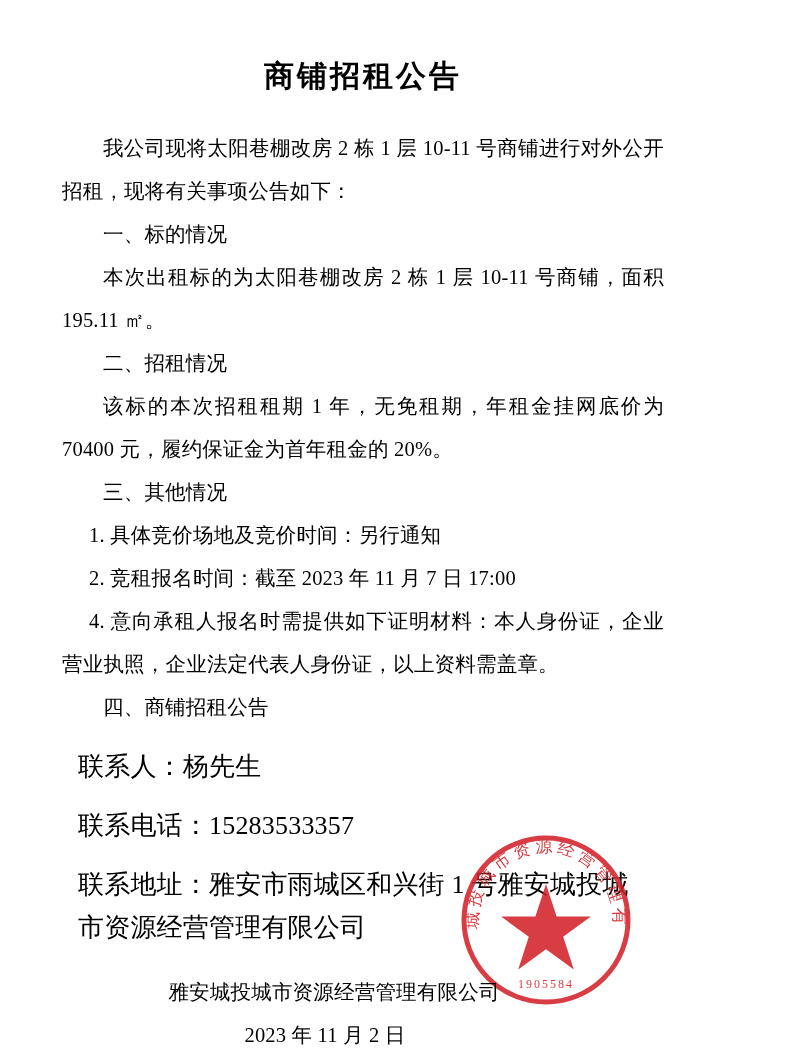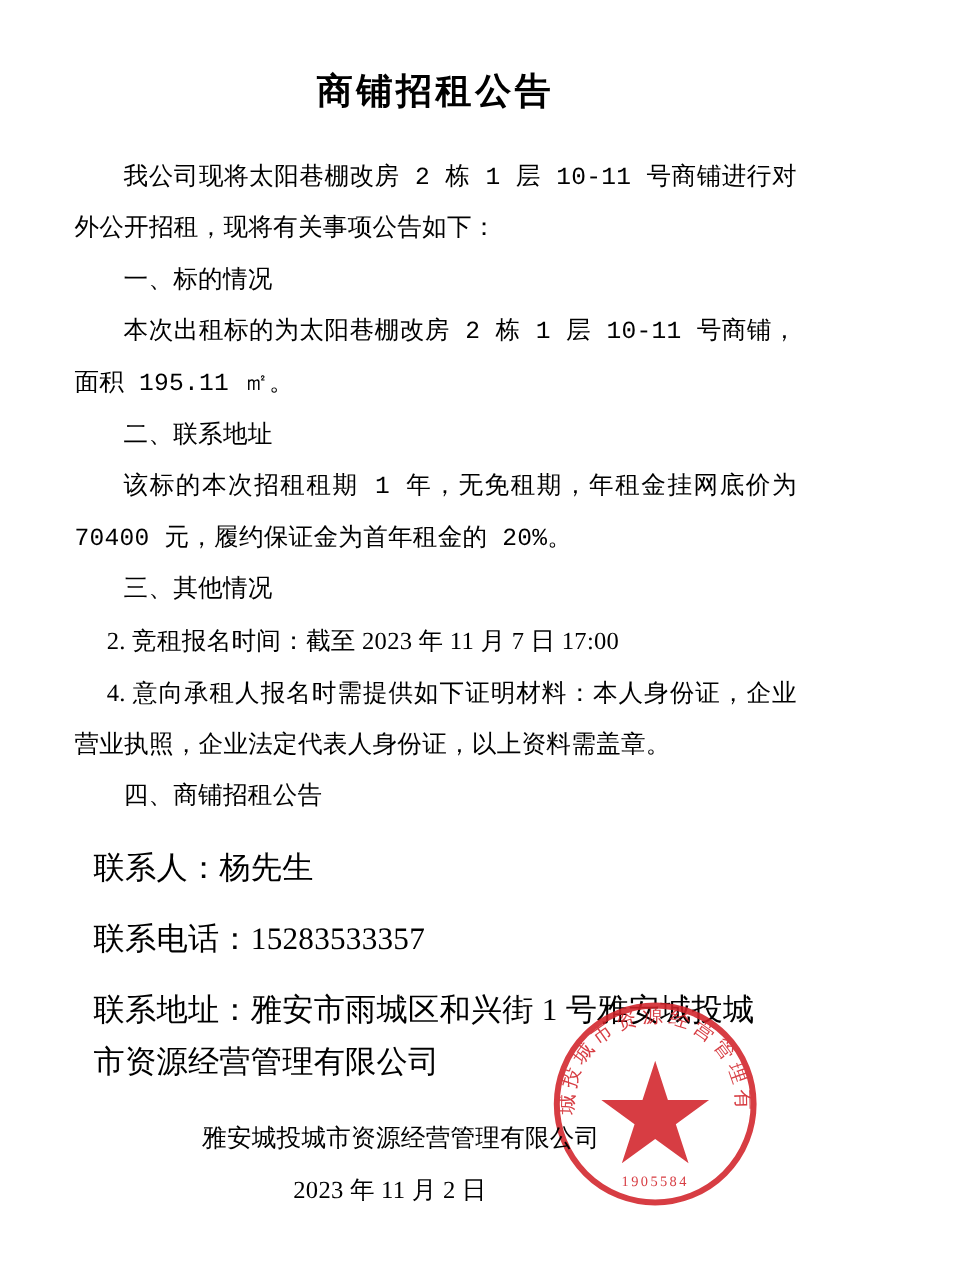--- a/index.html
+++ b/index.html
@@ -30,21 +30,20 @@
     margin: 16px 0 30px 0;
     font-family: "Liberation Serif", "DejaVu Serif", serif;
   }
   .para {
     font-size: 20.5px;
     line-height: 43px;
     text-align: justify;
     text-justify: inter-ideograph;
     margin: 0;
     letter-spacing: 0.2px;
-    font-family: Liberation Mono, monospace;
   }
   .indent2 {
     text-indent: 41px;
   }
   .indent-head {
     text-indent: 41px;
   }
   .listitem {
     font-size: 20.5px;
     line-height: 43px;
@@ -95,24 +94,25 @@
 
 <div class="page">
 
   <h1 class="doc-title">商铺招租公告</h1>
 
   <p class="para indent2">我公司现将太阳巷棚改房 2 栋 1 层 10-11 号商铺进行对外公开招租，现将有关事项公告如下：</p>
 
   <p class="para indent-head">一、标的情况</p>
   <p class="para indent2">本次出租标的为太阳巷棚改房 2 栋 1 层 10-11 号商铺，面积 195.11 ㎡。</p>
 
-  <p class="para indent-head">二、联系地址</p>
+  <p class="para indent-head">二、招租情况</p>
   <p class="para indent2">该标的本次招租租期 1 年，无免租期，年租金挂网底价为 70400 元，履约保证金为首年租金的 20%。</p>
 
   <p class="para indent-head">三、其他情况</p>
+  <p class="listitem">1. 具体竞价场地及竞价时间：另行通知</p>
   <p class="listitem">2. 竞租报名时间：截至 2023 年 11 月 7 日 17:00</p>
   <p class="listitem">4. 意向承租人报名时需提供如下证明材料：本人身份证，企业营业执照，企业法定代表人身份证，以上资料需盖章。</p>
 
   <p class="para indent-head">四、商铺招租公告</p>
   <p class="contact">联系人：杨先生</p>
   <p class="contact">联系电话：15283533357</p>
   <p class="contact">联系地址：雅安市雨城区和兴街 1 号雅安城投城市资源经营管理有限公司</p>
 
   <div class="seal">
     <svg width="188" height="188" viewBox="0 0 188 188" xmlns="http://www.w3.org/2000/svg">

